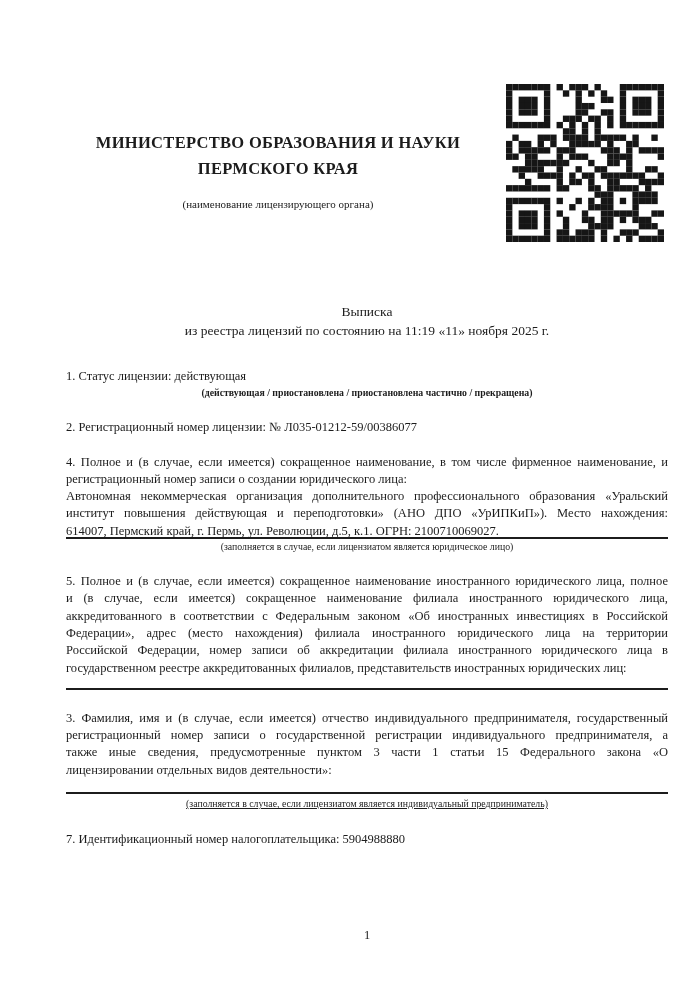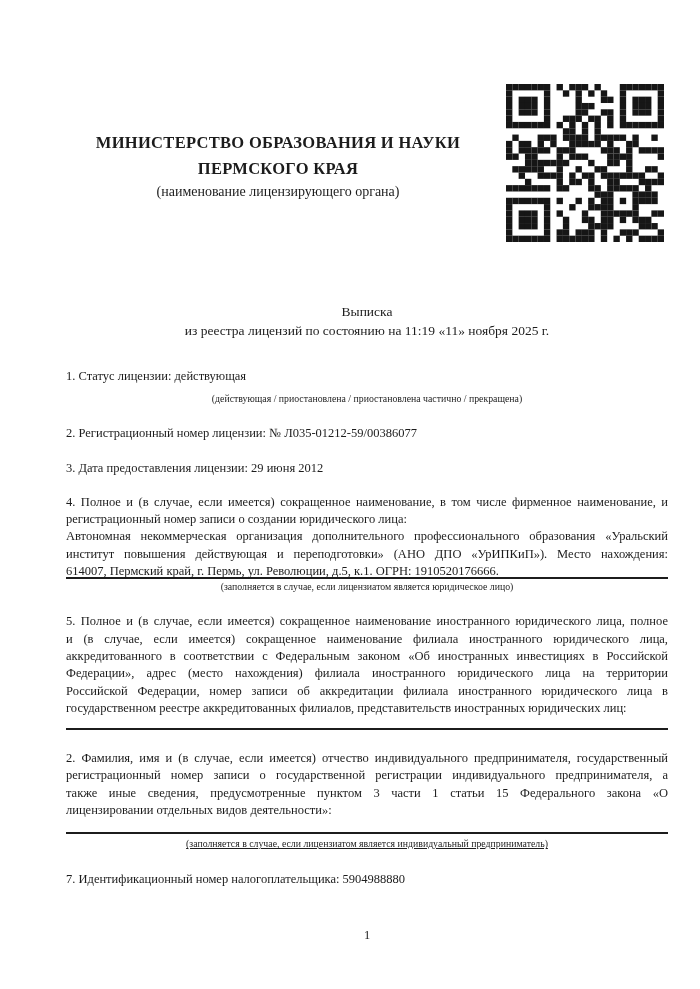--- a/index.html
+++ b/index.html
@@ -14,21 +14,21 @@
   }
   
   .header {
     position:absolute; left:66px; top:130px; width:424px;
     text-align:center;
   }
   .header .h1 {
     font-weight:bold; font-size:16.5px; line-height:26px;
     letter-spacing:0.3px;
   }
-  .header .hnote { font-size:14px; line-height:12px; margin-top:4px; }
+  .header .hnote { font-size:11px; line-height:12px; margin-top:16px; }
 
   
   .qr { position:absolute; left:506px; top:84px; width:158px; height:158px; }
   .qr svg { display:block; width:158px; height:158px; }
 
   
   .title {
     position:absolute; left:66px; top:303px; width:602px;
     text-align:center; font-size:13.5px; line-height:18.5px;
   }
@@ -41,21 +41,21 @@
   .jline {
     text-align:justify; text-align-last:justify;
     white-space:nowrap; height:17.3px; overflow:hidden;
   }
   .jline.last { text-align-last:left; }
   .field-note {
     font-size:9.8px; line-height:12px; text-align:center;
   }
   .fill-line { border-top:2px solid #1c1c1c; height:0; }
 
-  .s1-note  { margin-top:8px; }
+  .s1-note  { margin-top:2px;font-weight:bold; }
   .s2       { margin-top:20px; }
   .s3       { margin-top:17px; }
   .s4       { margin-top:17px; }
   .s4-hr    { margin-top:-3px; }
   .s4-note  { margin-top:2px; }
   .s5       { margin-top:20px; }
   .s5-hr    { margin-top:11px; }
   .s5-note  { margin-top:3px; }
   .s6       { margin-top:20px; }
   .s6-hr    { margin-top:13px; }
@@ -422,44 +422,43 @@
 
   <div class="content">
 
     <div class="s1">
       <div>1. Статус лицензии: действующая</div>
       <div class="field-note s1-note">(действующая / приостановлена / приостановлена частично / прекращена)</div>
     </div>
 
     <div class="s2">2. Регистрационный номер лицензии: № Л035-01212-59/00386077</div>
 
-    <div class="s3">3. Дата предоставления лицензии: 29 июня 2012</div>
 
     <div class="s4">
       <div class="jline">4. Полное и (в случае, если имеется) сокращенное наименование, в том числе фирменное наименование, и</div>
       <div class="jline last">регистрационный номер записи о создании юридического лица:</div>
       <div class="jline">Автономная некоммерческая организация дополнительного профессионального образования «Уральский</div>
       <div class="jline">институт повышения действующая и переподготовки» (АНО ДПО «УрИПКиП»). Место нахождения:</div>
-      <div class="jline last">614007, Пермский край, г. Пермь, ул. Революции, д.5, к.1. ОГРН: 1910520176666.</div>
+      <div class="jline last">614007, Пермский край, г. Пермь, ул. Революции, д.5, к.1. ОГРН: 2100710069027.</div>
       <div class="fill-line s4-hr"></div>
       <div class="field-note s4-note">(заполняется в случае, если лицензиатом является юридическое лицо)</div>
     </div>
 
     <div class="s5">
       <div class="jline">5. Полное и (в случае, если имеется) сокращенное наименование иностранного юридического лица, полное</div>
       <div class="jline">и (в случае, если имеется) сокращенное наименование филиала иностранного юридического лица,</div>
       <div class="jline">аккредитованного в соответствии с Федеральным законом «Об иностранных инвестициях в Российской</div>
       <div class="jline">Федерации», адрес (место нахождения) филиала иностранного юридического лица на территории</div>
       <div class="jline">Российской Федерации, номер записи об аккредитации филиала иностранного юридического лица в</div>
       <div class="jline last">государственном реестре аккредитованных филиалов, представительств иностранных юридических лиц:</div>
       <div class="fill-line s5-hr"></div>
     </div>
 
     <div class="s6">
-      <div class="jline">2. Фамилия, имя и (в случае, если имеется) отчество индивидуального предпринимателя, государственный</div>
+      <div class="jline">3. Фамилия, имя и (в случае, если имеется) отчество индивидуального предпринимателя, государственный</div>
       <div class="jline">регистрационный номер записи о государственной регистрации индивидуального предпринимателя, а</div>
       <div class="jline">также иные сведения, предусмотренные пунктом 3 части 1 статьи 15 Федерального закона «О</div>
       <div class="jline last">лицензировании отдельных видов деятельности»:</div>
       <div class="fill-line s6-hr"></div>
       <div class="field-note s6-note">(заполняется в случае, если лицензиатом является индивидуальный предприниматель)</div>
     </div>
 
     <div class="s7">7. Идентификационный номер налогоплательщика: 5904988880</div>
 
   </div>

